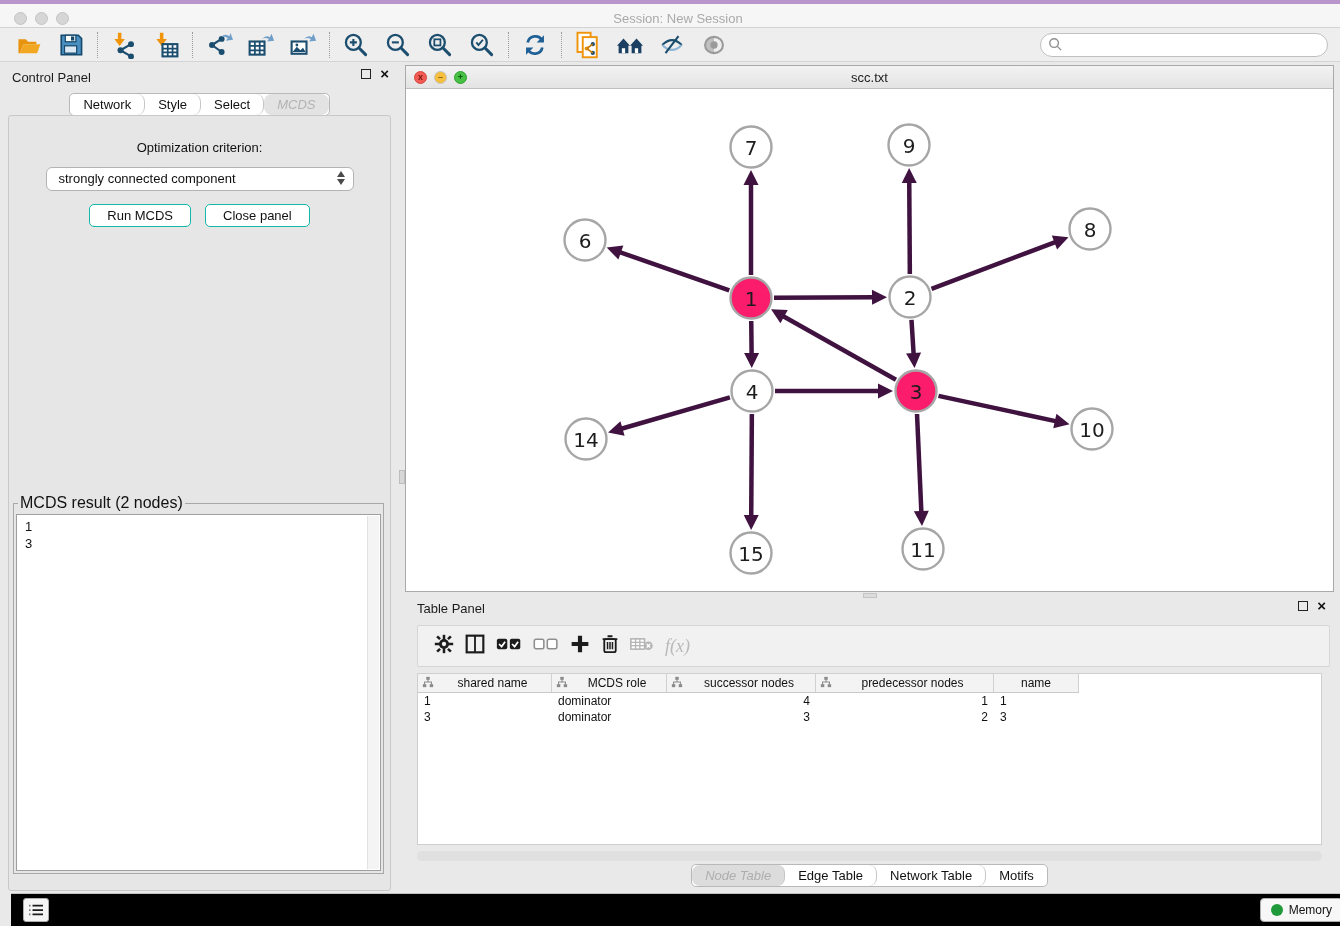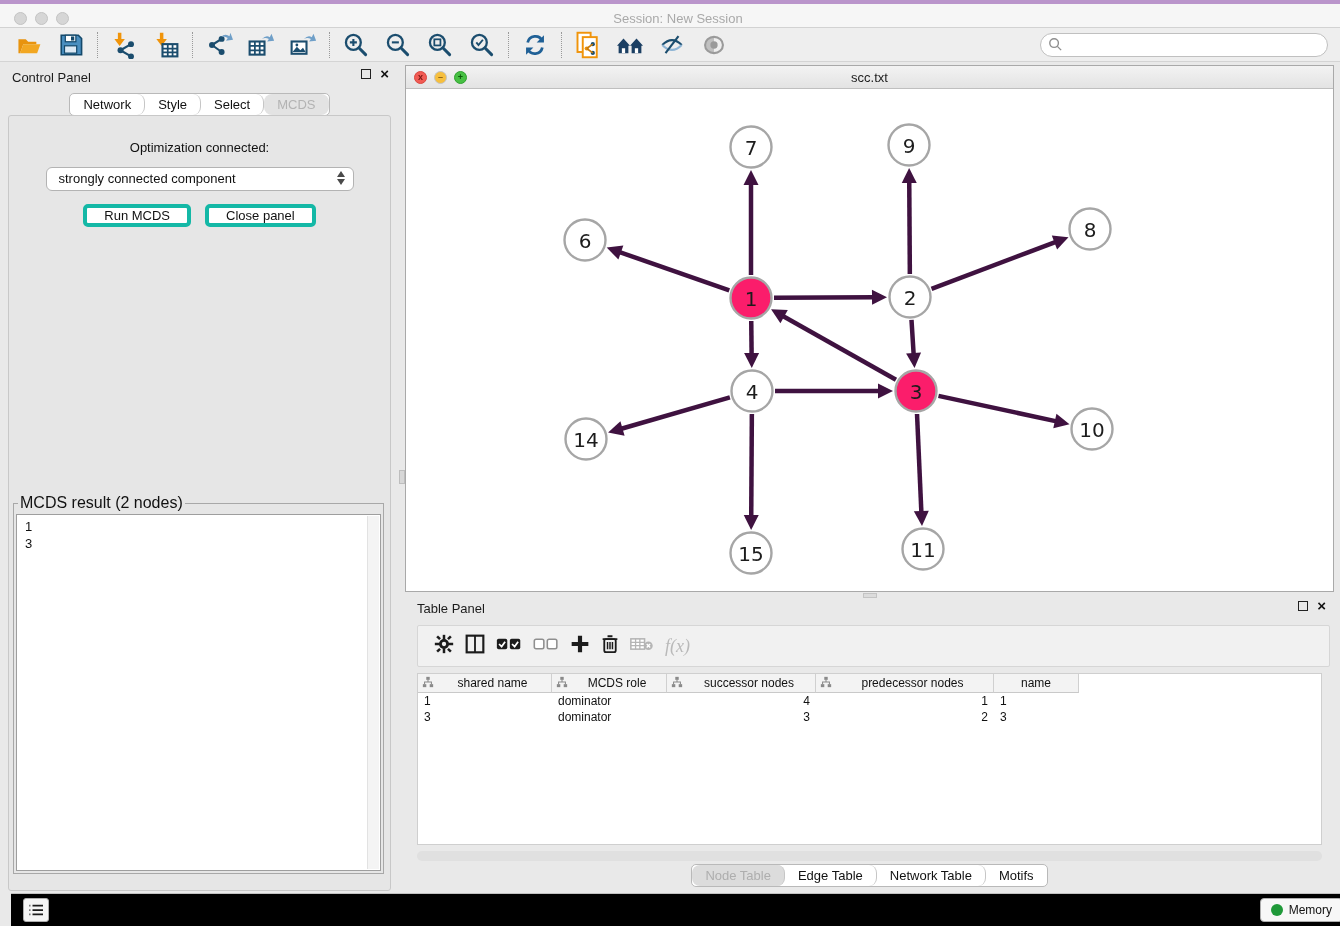--- a/index.html
+++ b/index.html
@@ -31,32 +31,32 @@
   
   .control-panel { position:absolute; left:0; top:63px; width:399px; bottom:33px; background:#e9e9e9; }
   .cp-header { position:relative; height:28px; }
   .cp-title { position:absolute; left:12px; top:7px; font-size:13px; color:#1c1c1c; }
   .panel-icons { position:absolute; right:10px; top:6px; display:flex; gap:9px; align-items:center; }
   .float-ico { width:10px; height:10px; border:1.6px solid #222; }
   .close-ico { font-size:15px; font-weight:700; color:#111; line-height:10px; }
   .seg { display:flex; border:1px solid #b9b9b9; border-radius:5px; overflow:hidden; background:#fff; width:max-content; }
   .seg .tab { padding:3px 13px; font-size:13px; border-right:1px solid #c6c6c6; background:#fff; color:#111; white-space:nowrap;border-radius:8px; }
   .seg .tab:last-child { border-right:none; }
-  .seg .tab.active { background:#e3e3e3; color:#b3b3b3; }
+  .seg .tab.active { background:#e3e3e3; color:#b3b3b3;font-style:italic; }
   .cp-tabs { position:absolute; left:0; right:0; top:30px; display:flex; justify-content:center; }
   .cp-body { position:absolute; left:8px; right:8px; top:52px; bottom:2px; background:#e6e6e6;
     border:1px solid #c8c8c8; border-radius:3px; }
   .opt-label { margin-top:24px; text-align:center; font-size:13px; color:#111; }
   .dropdown { position:relative; margin:12px auto 0 auto; width:308px; height:24px; background:#fff;
     border:1px solid #b3b3b3; border-radius:6px; font-size:13px; line-height:22px; padding-left:12px; color:#111; }
   .stepper { position:absolute; right:8px; top:3px; display:flex; flex-direction:column; gap:2px; }
   .tri-up { width:0; height:0; border-left:4px solid transparent; border-right:4px solid transparent; border-bottom:6px solid #4a4a4a; }
   .tri-dn { width:0; height:0; border-left:4px solid transparent; border-right:4px solid transparent; border-top:6px solid #4a4a4a; }
   .cp-buttons { display:flex; justify-content:center; gap:14px; margin-top:13px; }
-  .btn { height:23px; border:4px solid #14b8a6; border-radius:5px; background:#fff; font-size:13px; padding:0 17px;
+  .btn { height:23px; border:1px solid #14b8a6; border-radius:5px; background:#fff; font-size:13px; padding:0 17px;
     font-family:"Liberation Sans", sans-serif; color:#111; }
   fieldset.result { position:absolute; left:4px; right:6px; top:378px; height:380px; border:1px solid #a8a8a8;
     background:#e6e6e6; padding:2px; }
   fieldset.result legend { font-size:16px; color:#111; padding:0 2px; margin-left:2px; }
   .result-area { position:relative; width:100%; height:100%; background:#fff; border:1px solid #9e9e9e; }
   .result-text { padding:3px 8px; font-size:13px; line-height:17px; color:#111; white-space:pre; }
   .result-scroll { position:absolute; right:1px; top:1px; bottom:1px; width:12px; background:#f4f4f4; border-left:1px solid #e2e2e2; }
 
   
   .v-split { position:absolute; left:399px; top:63px; width:6px; bottom:33px; }
@@ -263,21 +263,21 @@
     </div>
     <div class="cp-tabs">
       <div class="seg" id="cp-tabs-seg">
           <div class="tab">Network</div>
           <div class="tab">Style</div>
           <div class="tab">Select</div>
           <div class="tab active">MCDS</div>
         </div>
     </div>
     <div class="cp-body">
-      <div class="opt-label">Optimization connected:</div>
+      <div class="opt-label">Optimization criterion:</div>
       <div class="dropdown">
         <span>strongly connected component</span>
         <span class="stepper">
             <span class="tri-up"></span>
             <span class="tri-dn"></span>
           </span>
       </div>
       <div class="cp-buttons">
         <button class="btn">Run MCDS</button>
         <button class="btn">Close panel</button>

